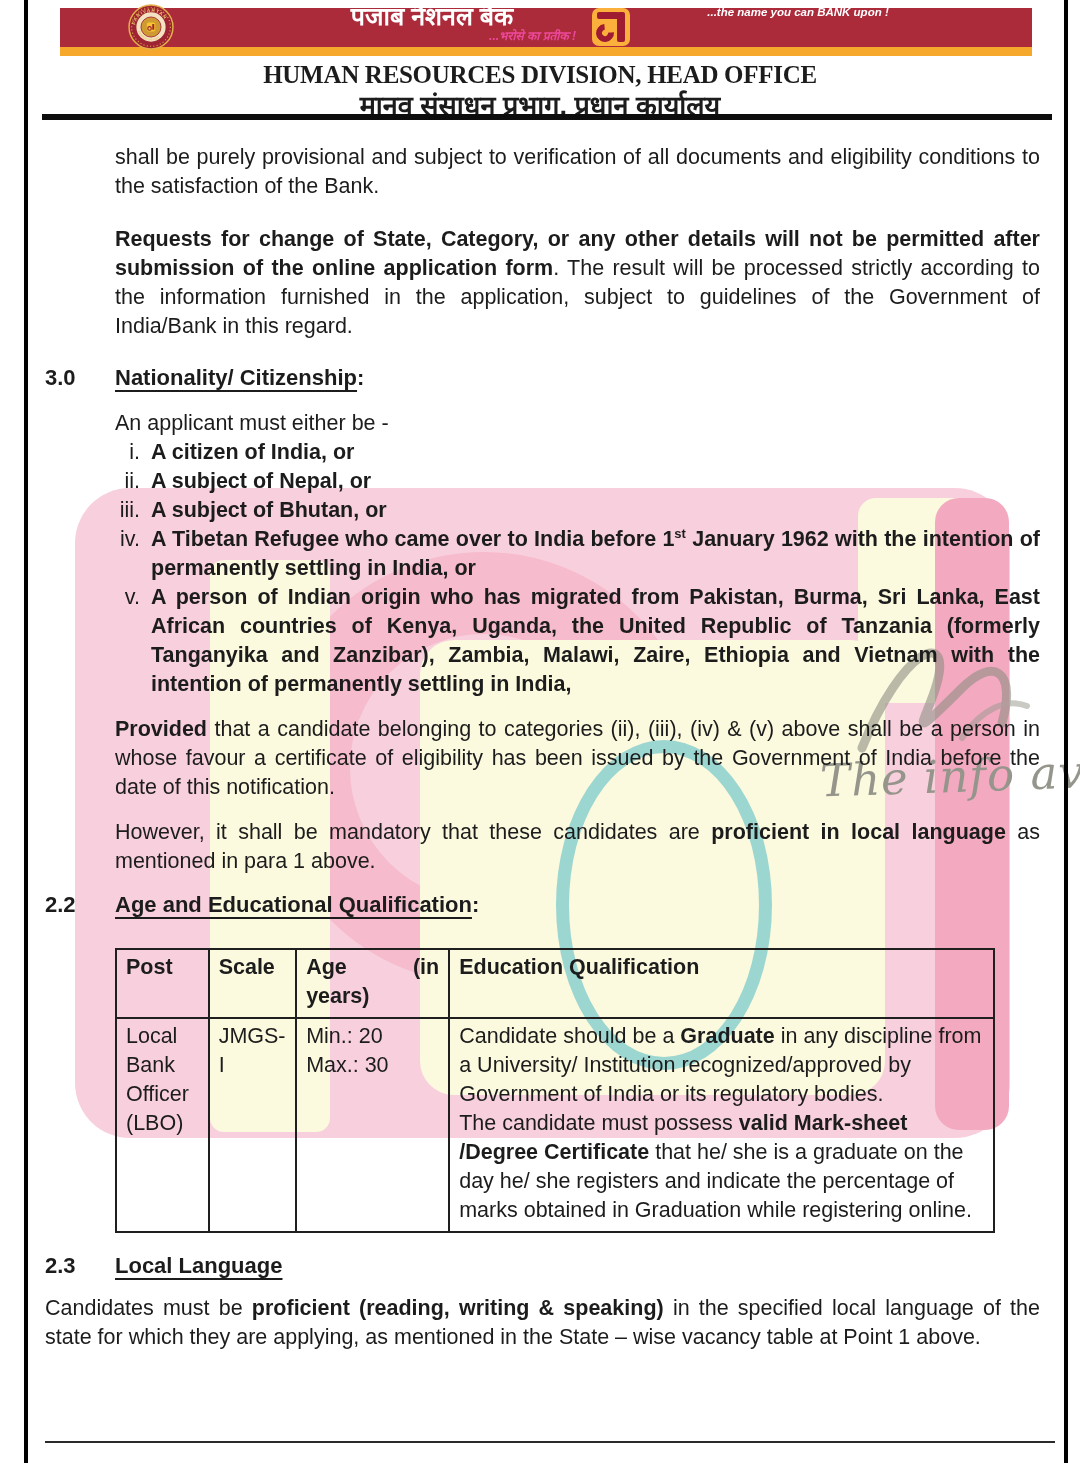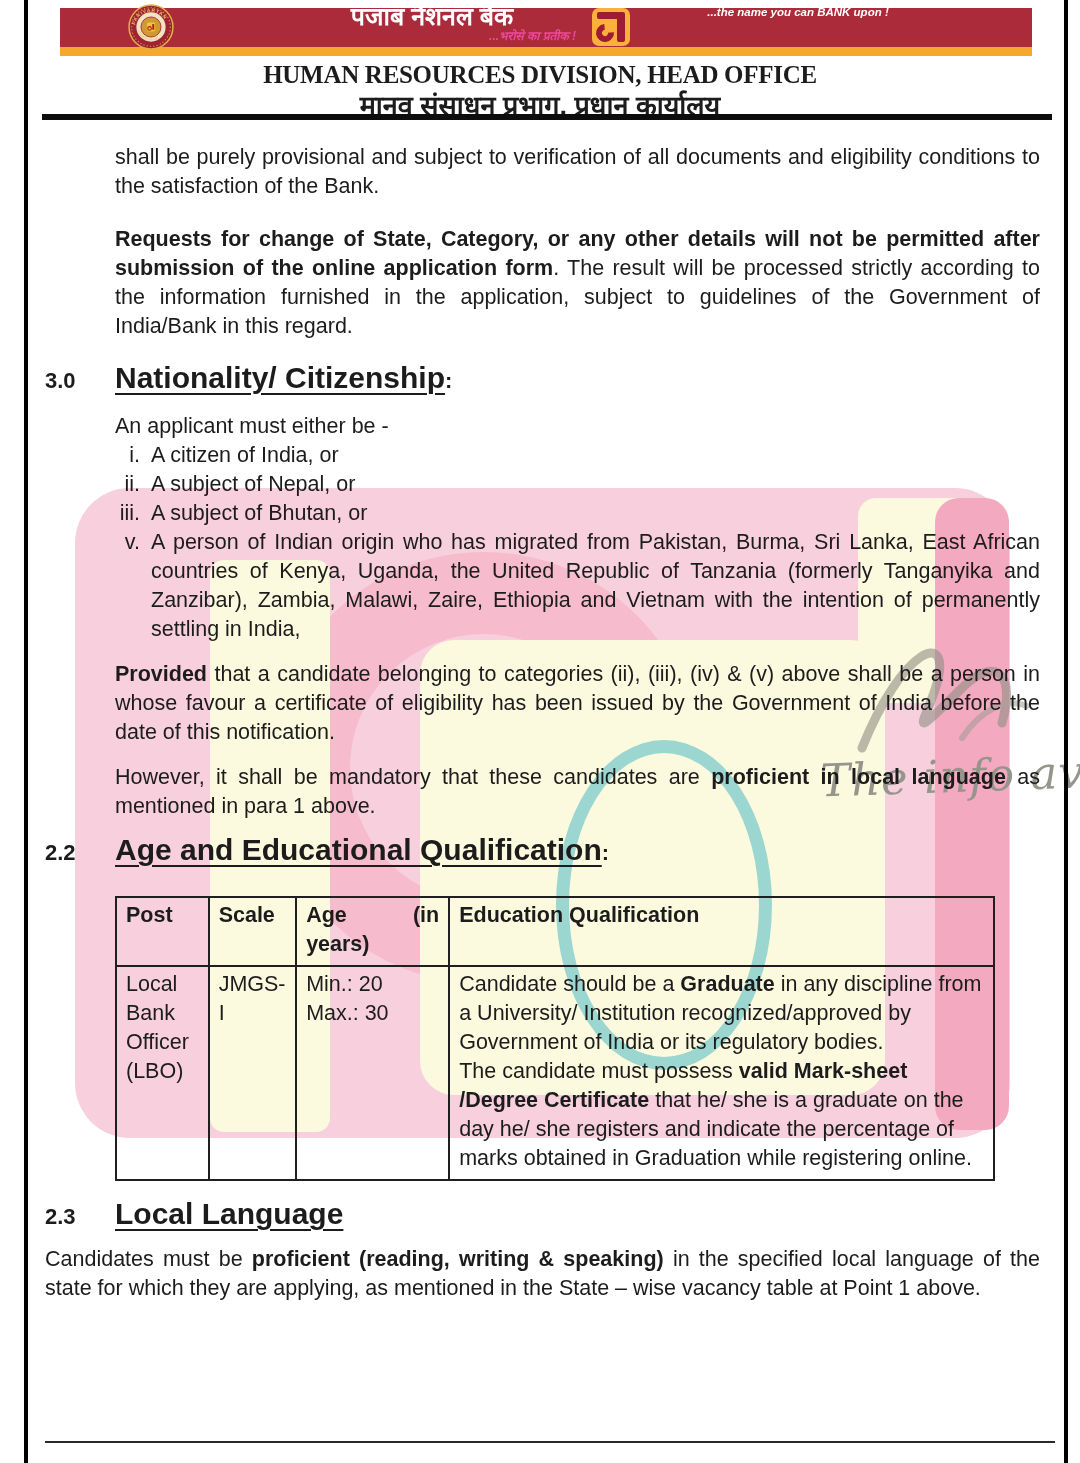--- a/index.html
+++ b/index.html
@@ -48,26 +48,26 @@
   
   .doc { position:absolute; left:45px; top:133px; width:995px; z-index:3;
          font-size:21.5px; line-height:29px; }
   .just { text-align:justify; }
   .indent { margin-left:70px; }
   .b { font-weight:bold; }
   .para1 { margin-top:10px; }
   .para2 { margin-top:24px; }
   .sec-head { display:flex; margin-top:22px; align-items:baseline; }
   .sec-num { width:70px; flex:none; font-weight:bold; font-size:22px; }
-  .sec-title { font-weight:bold; font-size:30px; text-decoration:underline; text-decoration-thickness:2px; text-underline-offset:5px;text-align:right; }
+  .sec-title { font-weight:bold; font-size:22px; text-decoration:underline; text-decoration-thickness:2px; text-underline-offset:5px;text-align:right; }
   .lead { margin-top:16px; }
   .rlist { margin-left:70px; }
   .ritem { display:flex; }
   .rmark { width:36px; flex:none; text-align:right; padding-right:11px; }
-  .rtext { flex:1; text-align:justify; }
+  .rtext { flex:1; text-align:justify;font-weight:bold; }
   .provided { margin-top:16px; }
   .however { margin-top:16px; }
   sup { font-size:13px; line-height:0; vertical-align:super; }
 
   table.qual { border-collapse:collapse; margin:28px 0 0 70px; width:880px; background:transparent; }
   table.qual th, table.qual td { border:2px solid #1f1f1f; vertical-align:top; text-align:left;
         padding:3px 9px 6px 9px; font-size:21.5px; line-height:29px; }
   table.qual th { font-weight:bold; height:60px; text-align:justify; }
   .col-post{width:92px;} .col-scale{width:86px;} .col-age{width:152px;} .col-edu{width:541px;}
   .edu-p2 { }
@@ -155,20 +155,24 @@
         <span class="rmark">i.</span>
         <span class="rtext">A citizen of India, or</span>
       </div>
       <div class="ritem">
         <span class="rmark">ii.</span>
         <span class="rtext">A subject of Nepal, or</span>
       </div>
       <div class="ritem">
         <span class="rmark">iii.</span>
         <span class="rtext">A subject of Bhutan, or</span>
+      </div>
+      <div class="ritem">
+        <span class="rmark">iv.</span>
+        <span class="rtext"><span>A Tibetan Refugee who came over to India before 1</span><sup>st</sup><span> January 1962 with the intention of permanently settling in India, or</span></span>
       </div>
       <div class="ritem">
         <span class="rmark">v.</span>
         <span class="rtext">A person of Indian origin who has migrated from Pakistan, Burma, Sri Lanka, East African countries of Kenya, Uganda, the United Republic of Tanzania (formerly Tanganyika and Zanzibar), Zambia, Malawi, Zaire, Ethiopia and Vietnam with the intention of permanently settling in India,</span>
       </div>
     </div>
 
     <p class="provided just indent"><span class="b">Provided</span><span> that a candidate belonging to categories (ii), (iii), (iv) &amp; (v) above shall be a person in whose favour a certificate of eligibility has been issued by the Government of India before the date of this notification.</span></p>
 
     <p class="however just indent"><span>However, it shall be mandatory that these candidates are </span><span class="b">proficient in local language</span><span> as mentioned in para 1 above.</span></p>

